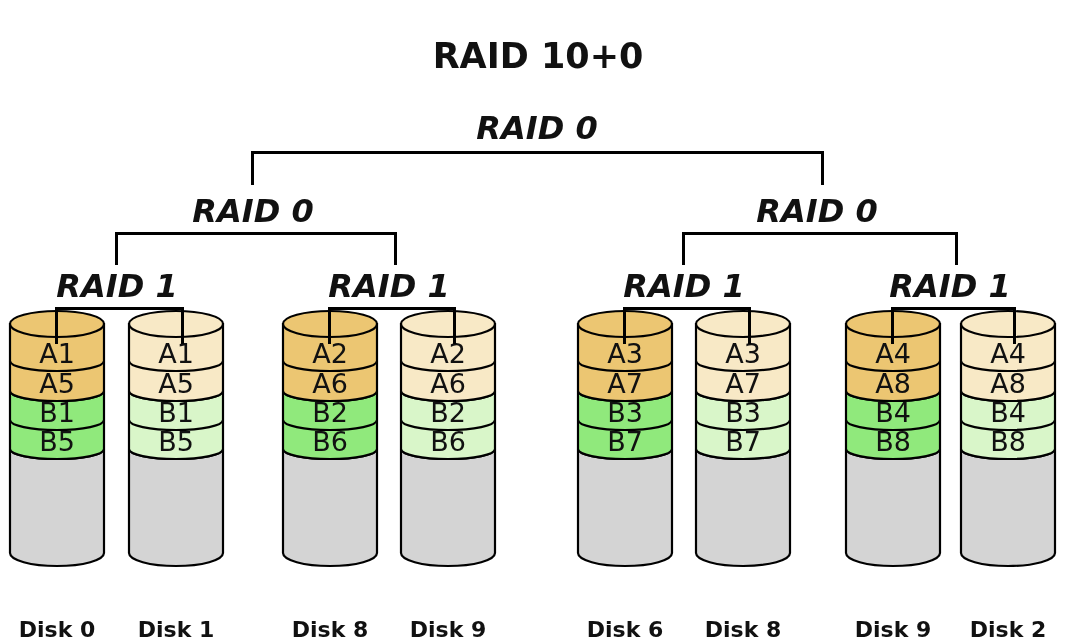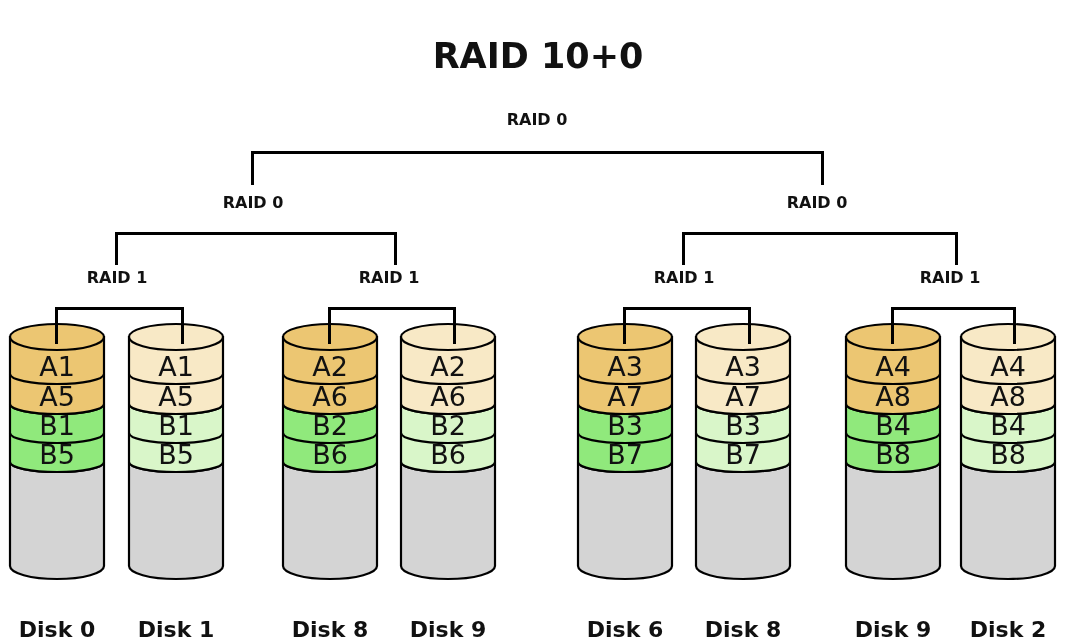--- a/index.html
+++ b/index.html
@@ -17,35 +17,36 @@
     transform: translateX(-50%);
     font-size: 35px;
     font-weight: bold;
     white-space: nowrap;
     line-height: 1.1;
     z-index: 6;
   }
   .node-label {
     position: absolute;
     transform: translateX(-50%);
-    font-size: 16px;
+    font-size: 32px;
     font-weight: bold;
     white-space: nowrap;
     line-height: 1.1;
     z-index: 6;
+    font-style: italic;
   }
   .bracket {
     position: absolute;
     border: 3px solid var(--line, #000);
     border-bottom: none;
     z-index: 5;
   }
   .disk {
     position: absolute;
-    top: 321px;
+    top: 308px;
     width: 100px;
     height: 262px;
     z-index: 1;
   }
   .disk svg { display: block; }
   .disk path, .disk ellipse {
     stroke: var(--line, #000);
     stroke-width: 2.2;
     fill: none;
   }

